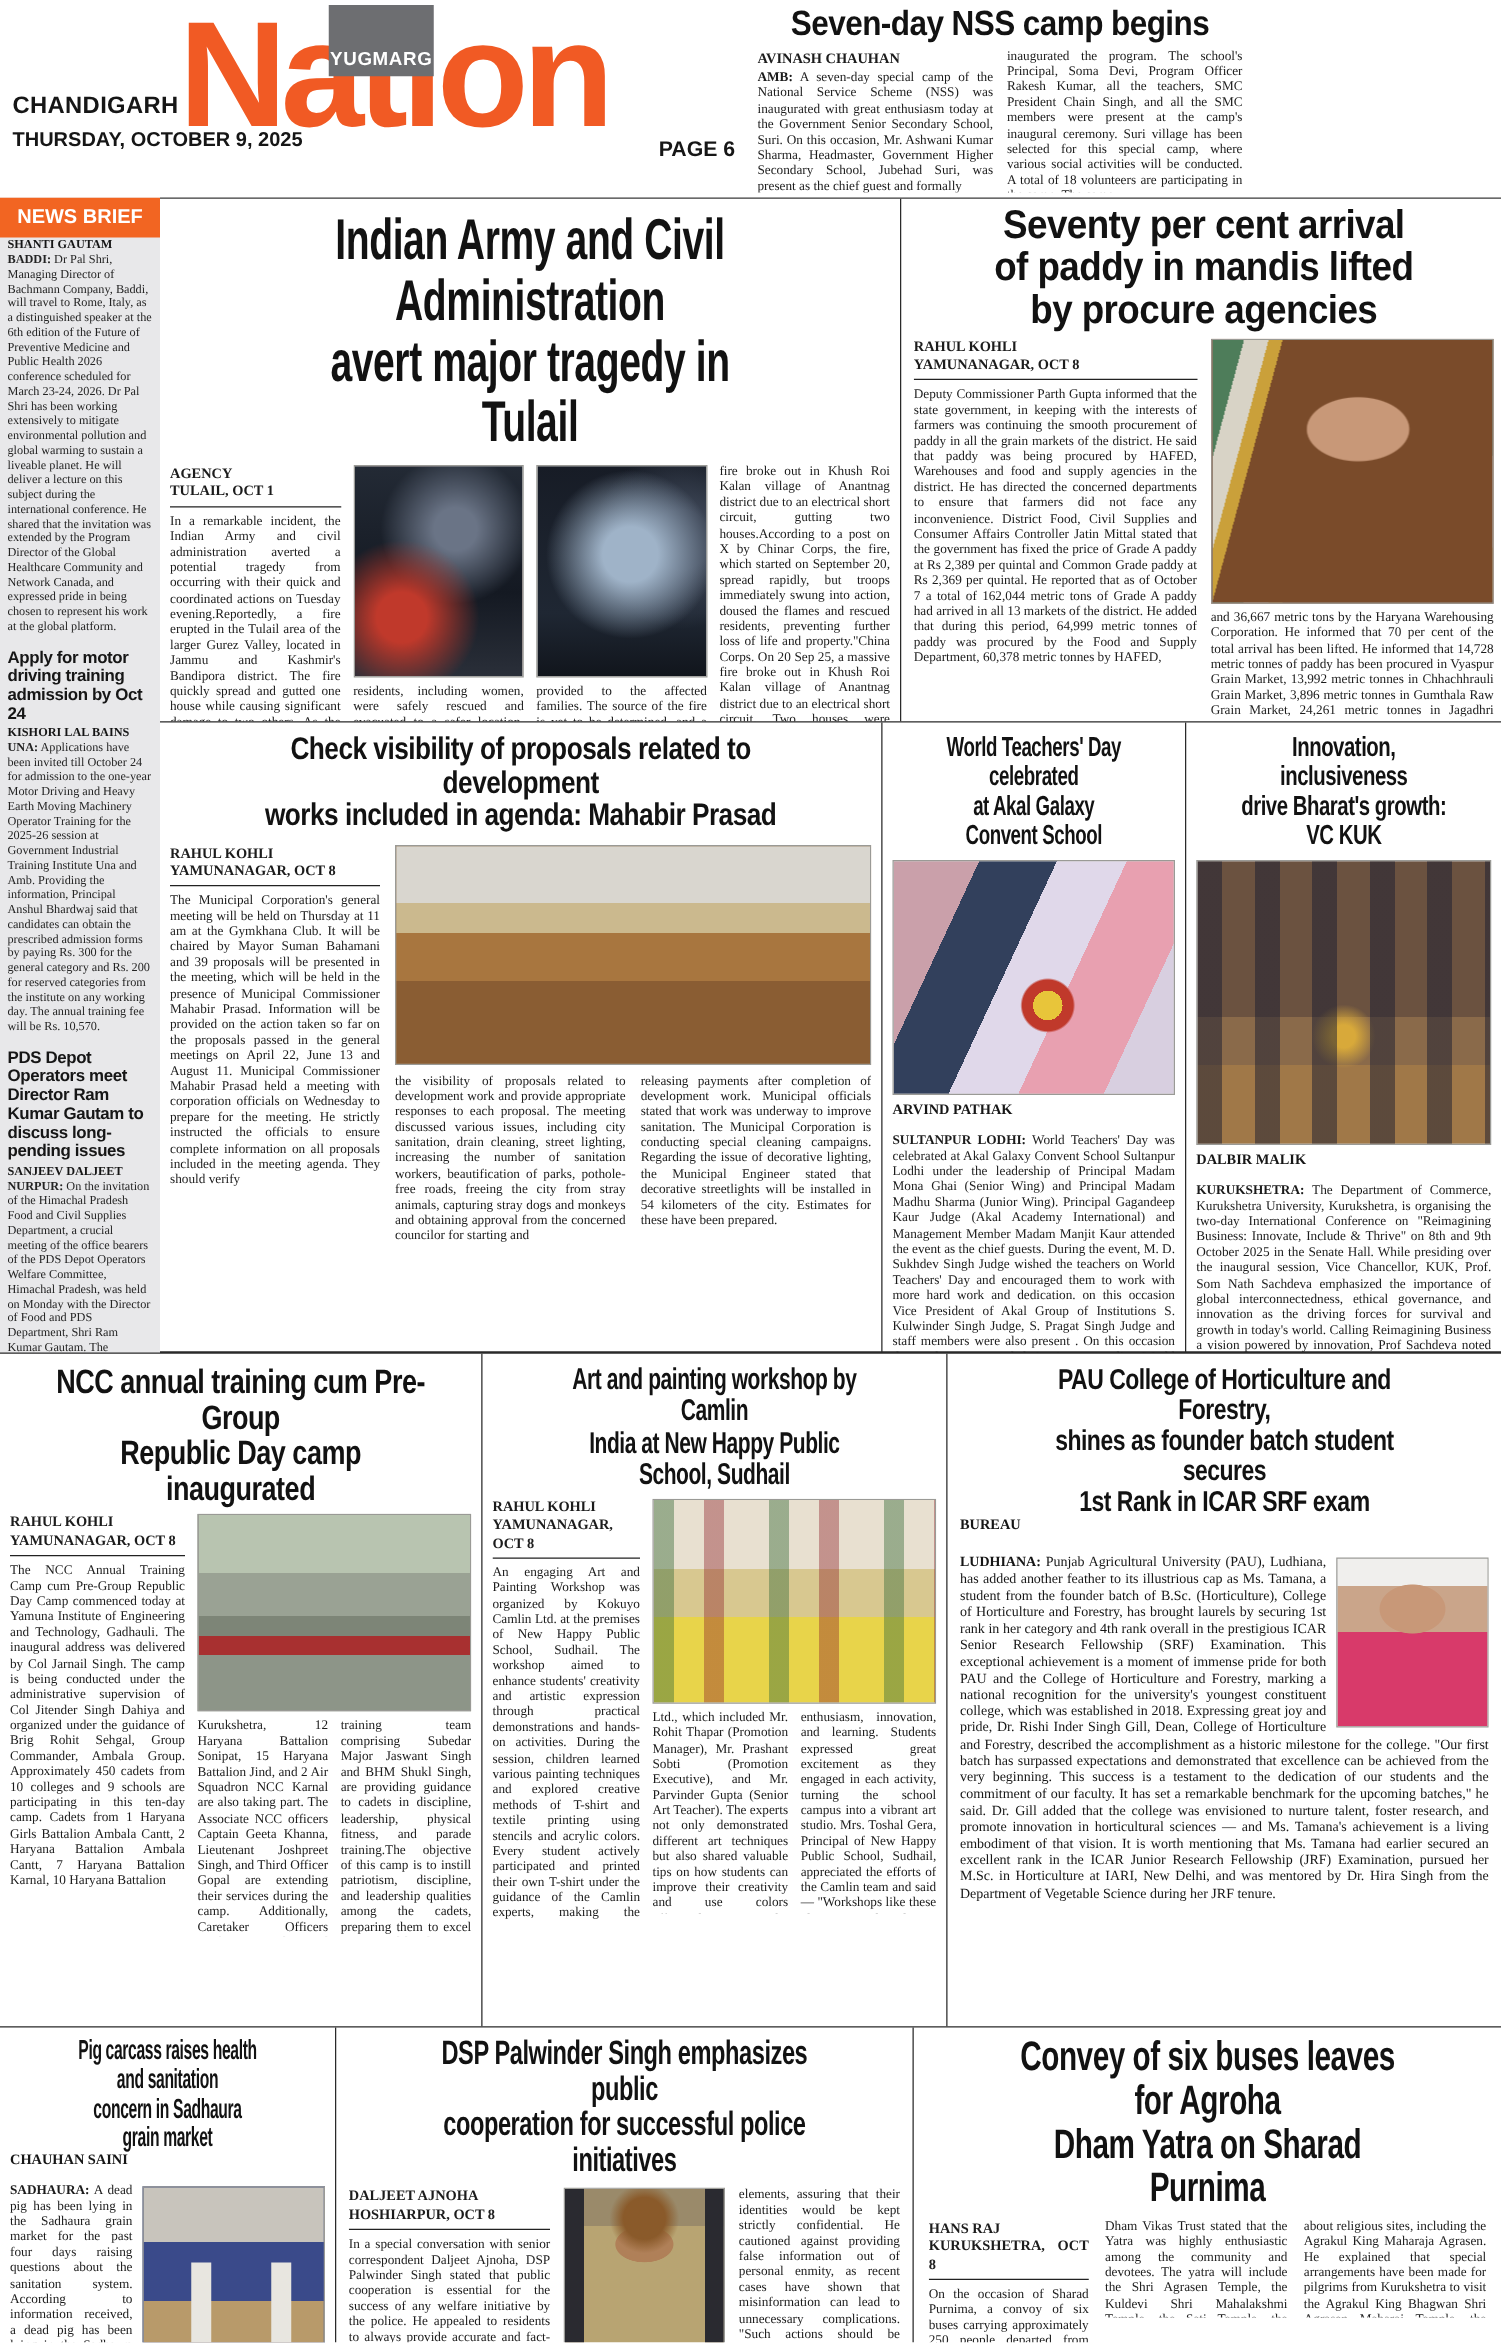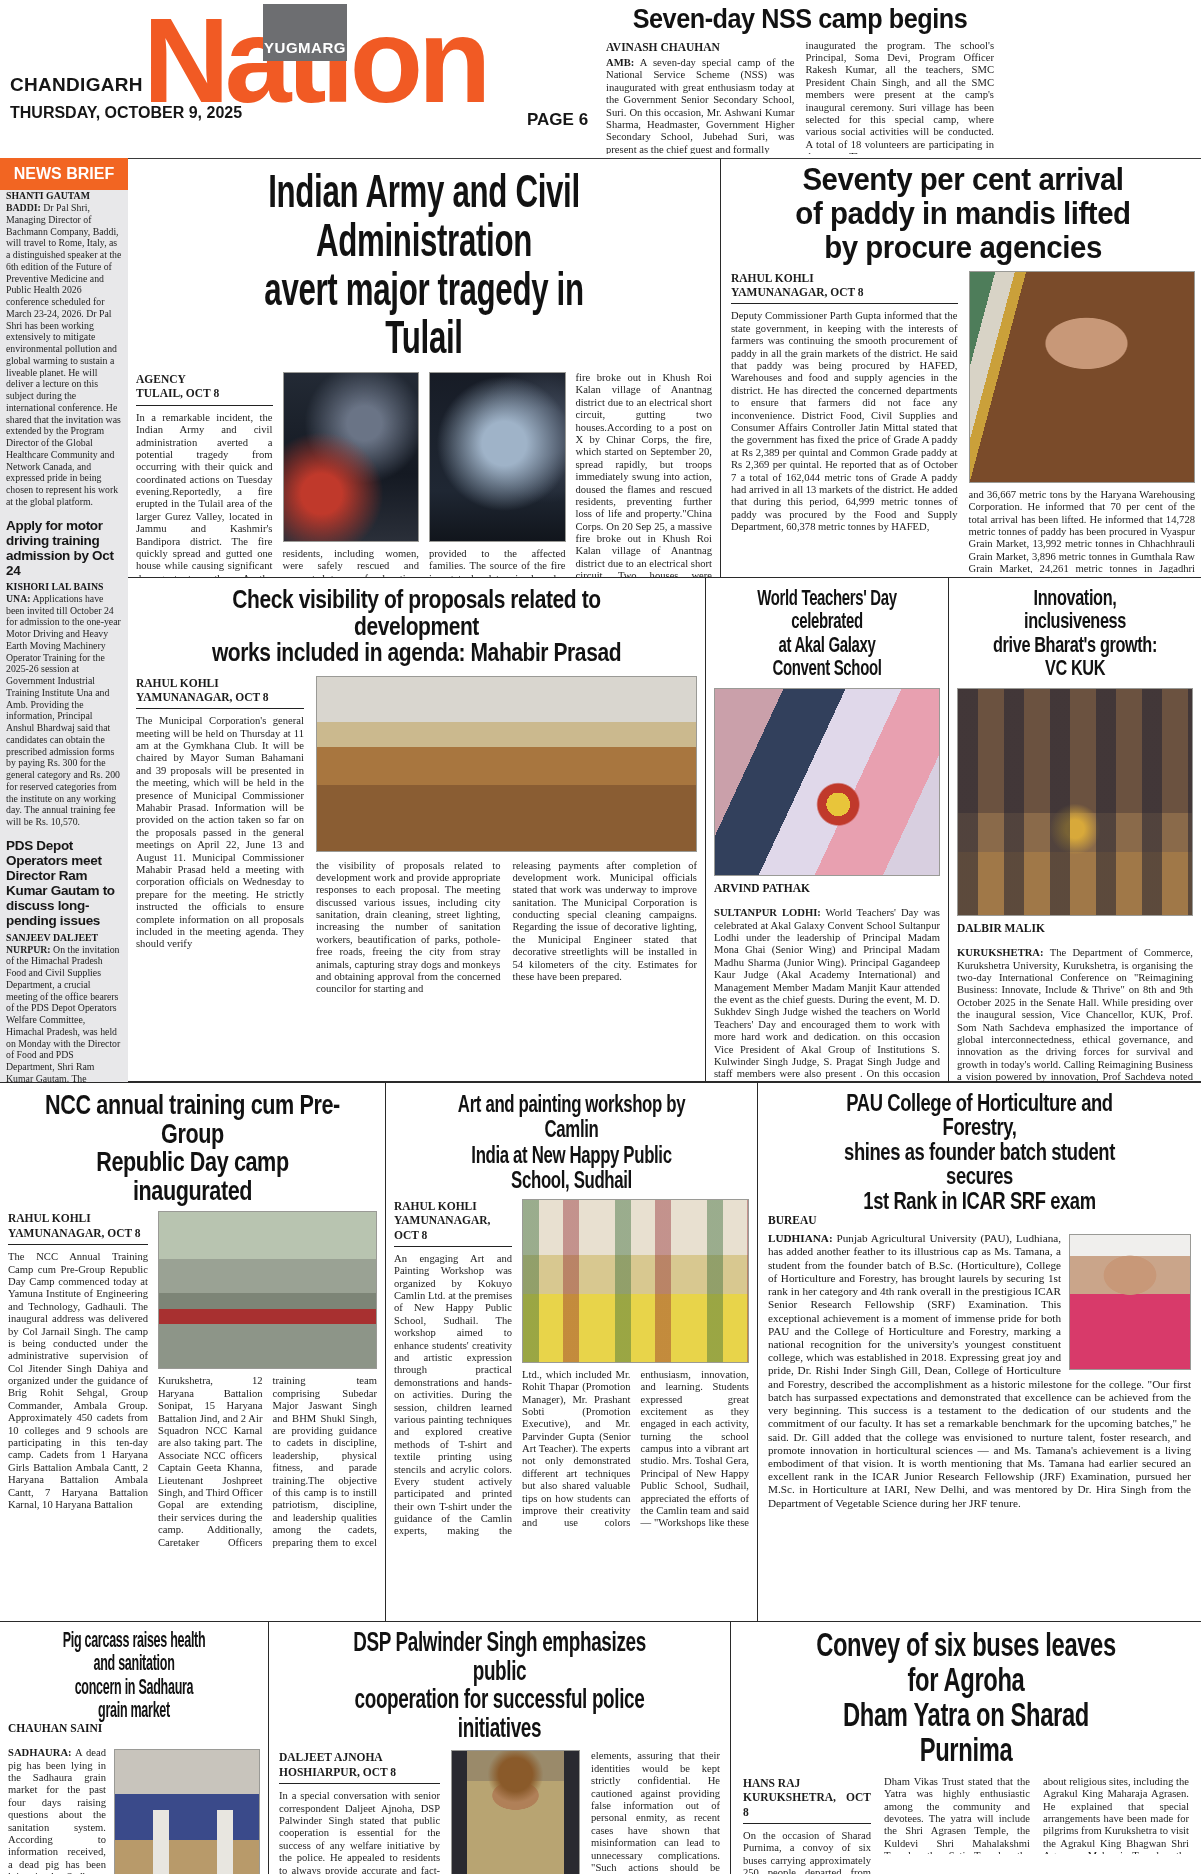--- a/index.html
+++ b/index.html
@@ -105,21 +105,21 @@
   .ncc-cols { display:grid; grid-template-columns:1fr 1fr; gap:10px; height:174px; overflow:hidden; }
 
   .camlin { border-left:1px solid #2a2a2a; padding:8px 8px 0 8px; overflow:hidden; }
   .camlin-body { display:grid; grid-template-columns:118px 1fr; gap:10px; height:338px; overflow:hidden; margin-top:6px; }
   .camlin-photo { height:164px; margin-bottom:6px;
     background:repeating-linear-gradient(90deg, rgba(60,110,60,.45) 0 16px, rgba(0,0,0,0) 16px 40px, rgba(140,30,40,.4) 40px 56px, rgba(0,0,0,0) 56px 92px),
                linear-gradient(180deg,#e8e0d0 0 34%,#d8c890 34% 58%,#e8d44a 58% 100%); }
   .camlin-cols { display:grid; grid-template-columns:1fr 1fr; gap:10px; height:162px; overflow:hidden; }
 
   .pau { border-left:1px solid #2a2a2a; padding:8px 10px 0 10px; overflow:hidden; }
-  .pau-body { height:306px; overflow:hidden; font-size:11.2px; line-height:1.18; text-align:justify; margin-top:4px; }
+  .pau-body { height:306px; overflow:hidden; font-size:11.2px; line-height:1.18; text-align:justify; margin-top:16px; }
   .pau-photo { float:right; width:122px; height:136px; margin:2px 0 6px 8px;
     background:radial-gradient(ellipse 36% 24% at 50% 30%, #c89878 0 60%, rgba(0,0,0,0) 62%),
                linear-gradient(180deg,#f0efed 0 16%,#caa58a 16% 44%,#d83a6a 44% 100%); }
 
   
   .row4 { display:grid; grid-template-columns:268px 462px 471px; height:350px; }
   .pig { padding:6px 8px 0 8px; overflow:hidden; }
   .pig-body { height:266px; overflow:hidden; }
   .pig-photo { float:right; width:146px; height:158px; margin:2px 0 6px 8px;
     background:linear-gradient(180deg,#c8c4bc 0 28%,#3a4a8a 28% 58%,#b89a6a 58% 100%),
@@ -210,21 +210,21 @@
 
         <article class="tulail">
           <h1 class="hx" style="font-size:46px; --sx:.68">
             <div>Indian Army and Civil Administration</div>
             <div>avert major tragedy in Tulail</div>
           </h1>
           <div class="tul-body">
             <div class="body">
               <div class="byl">
                 <div>AGENCY</div>
-                <div>TULAIL, OCT 8</div>
+                <div>TULAIL, OCT 1</div>
               </div>
               <span>In a remarkable incident, the Indian Army and civil administration averted a potential tragedy from occurring with their quick and coordinated actions on Tuesday evening.Reportedly, a fire erupted in the Tulail area of the larger Gurez Valley, located in Jammu and Kashmir's Bandipora district. The fire quickly spread and gutted one house while causing significant damage to two others. As the fire station was alerted, the fire was contained by the swift actions of the department, which quickly reached the spot to take control of the situation. Prompt cordon drills by local Army dets prevented the spread as the fire brigade doused the blaze.After launching an extensive operation, all the</span>
             </div>
             <div>
               <div class="photo tul-photo1"></div>
               <div class="body">residents, including women, were safely rescued and evacuated to a safer location. No casualties were reported; however, there was significant damage to the property. After the rescue operation, relief and medical assistance were</div>
             </div>
             <div>
               <div class="photo tul-photo2"></div>
               <div class="body">provided to the affected families. The source of the fire is yet to be determined, and a proper investigation has been initiated for further details. Meanwhile, the Indian Army's Chinar Corps prevented a mishap as a massive</div>

